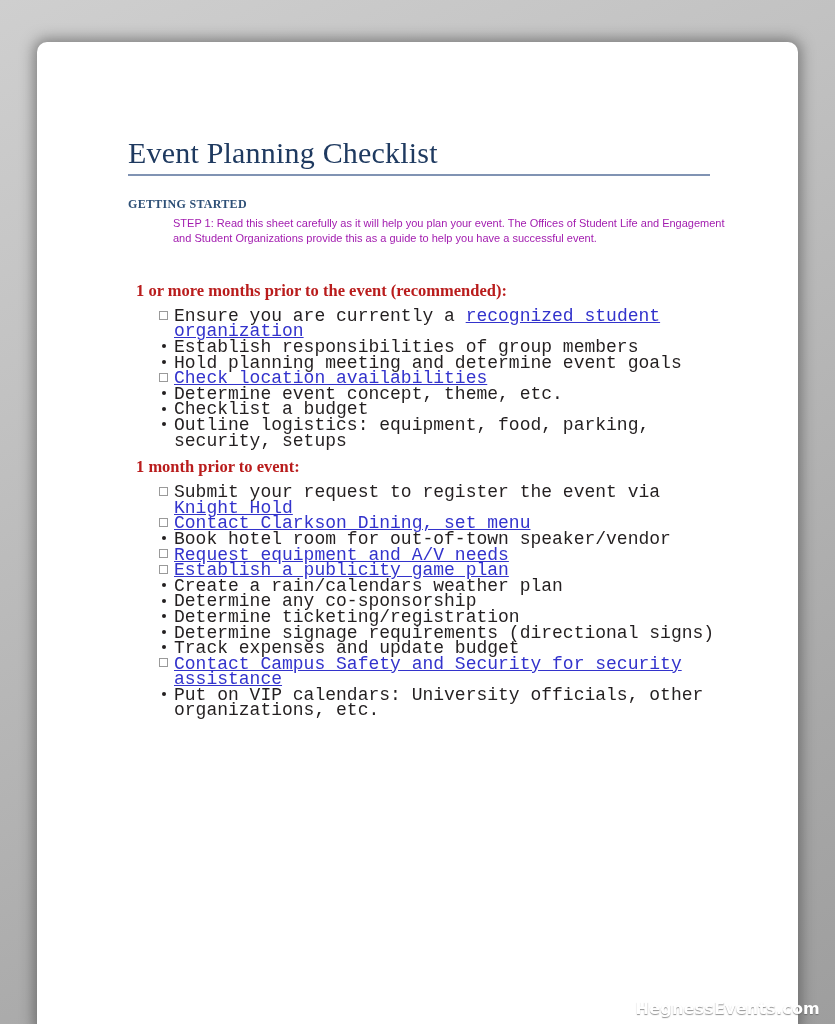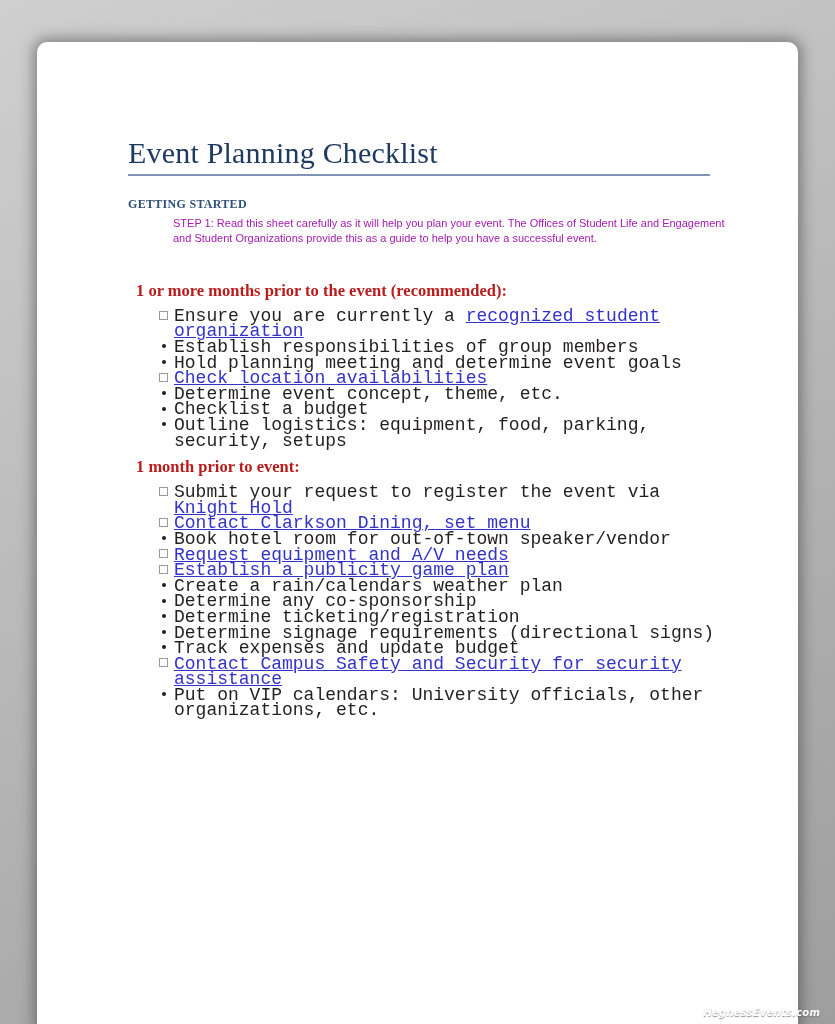--- a/index.html
+++ b/index.html
@@ -149,26 +149,25 @@
     color: #3333cc;
     text-decoration: underline;
   }
   
   .watermark {
     position: absolute;
     right: 15px;
     bottom: 6px;
     font-family: "DejaVu Sans", sans-serif;
     font-weight: bold;
-    font-size: 10px;
+    font-size: 16px;
     color: #ffffff;
     letter-spacing: 0.2px;
     text-shadow: 0 1px 1px rgba(90,90,90,0.65);
     white-space: nowrap;
-    font-style: italic;
   }
 </style>
 </head>
 <body>
 
 <div id="screen">
 
   <div id="page">
     <div class="page-inner">
 

